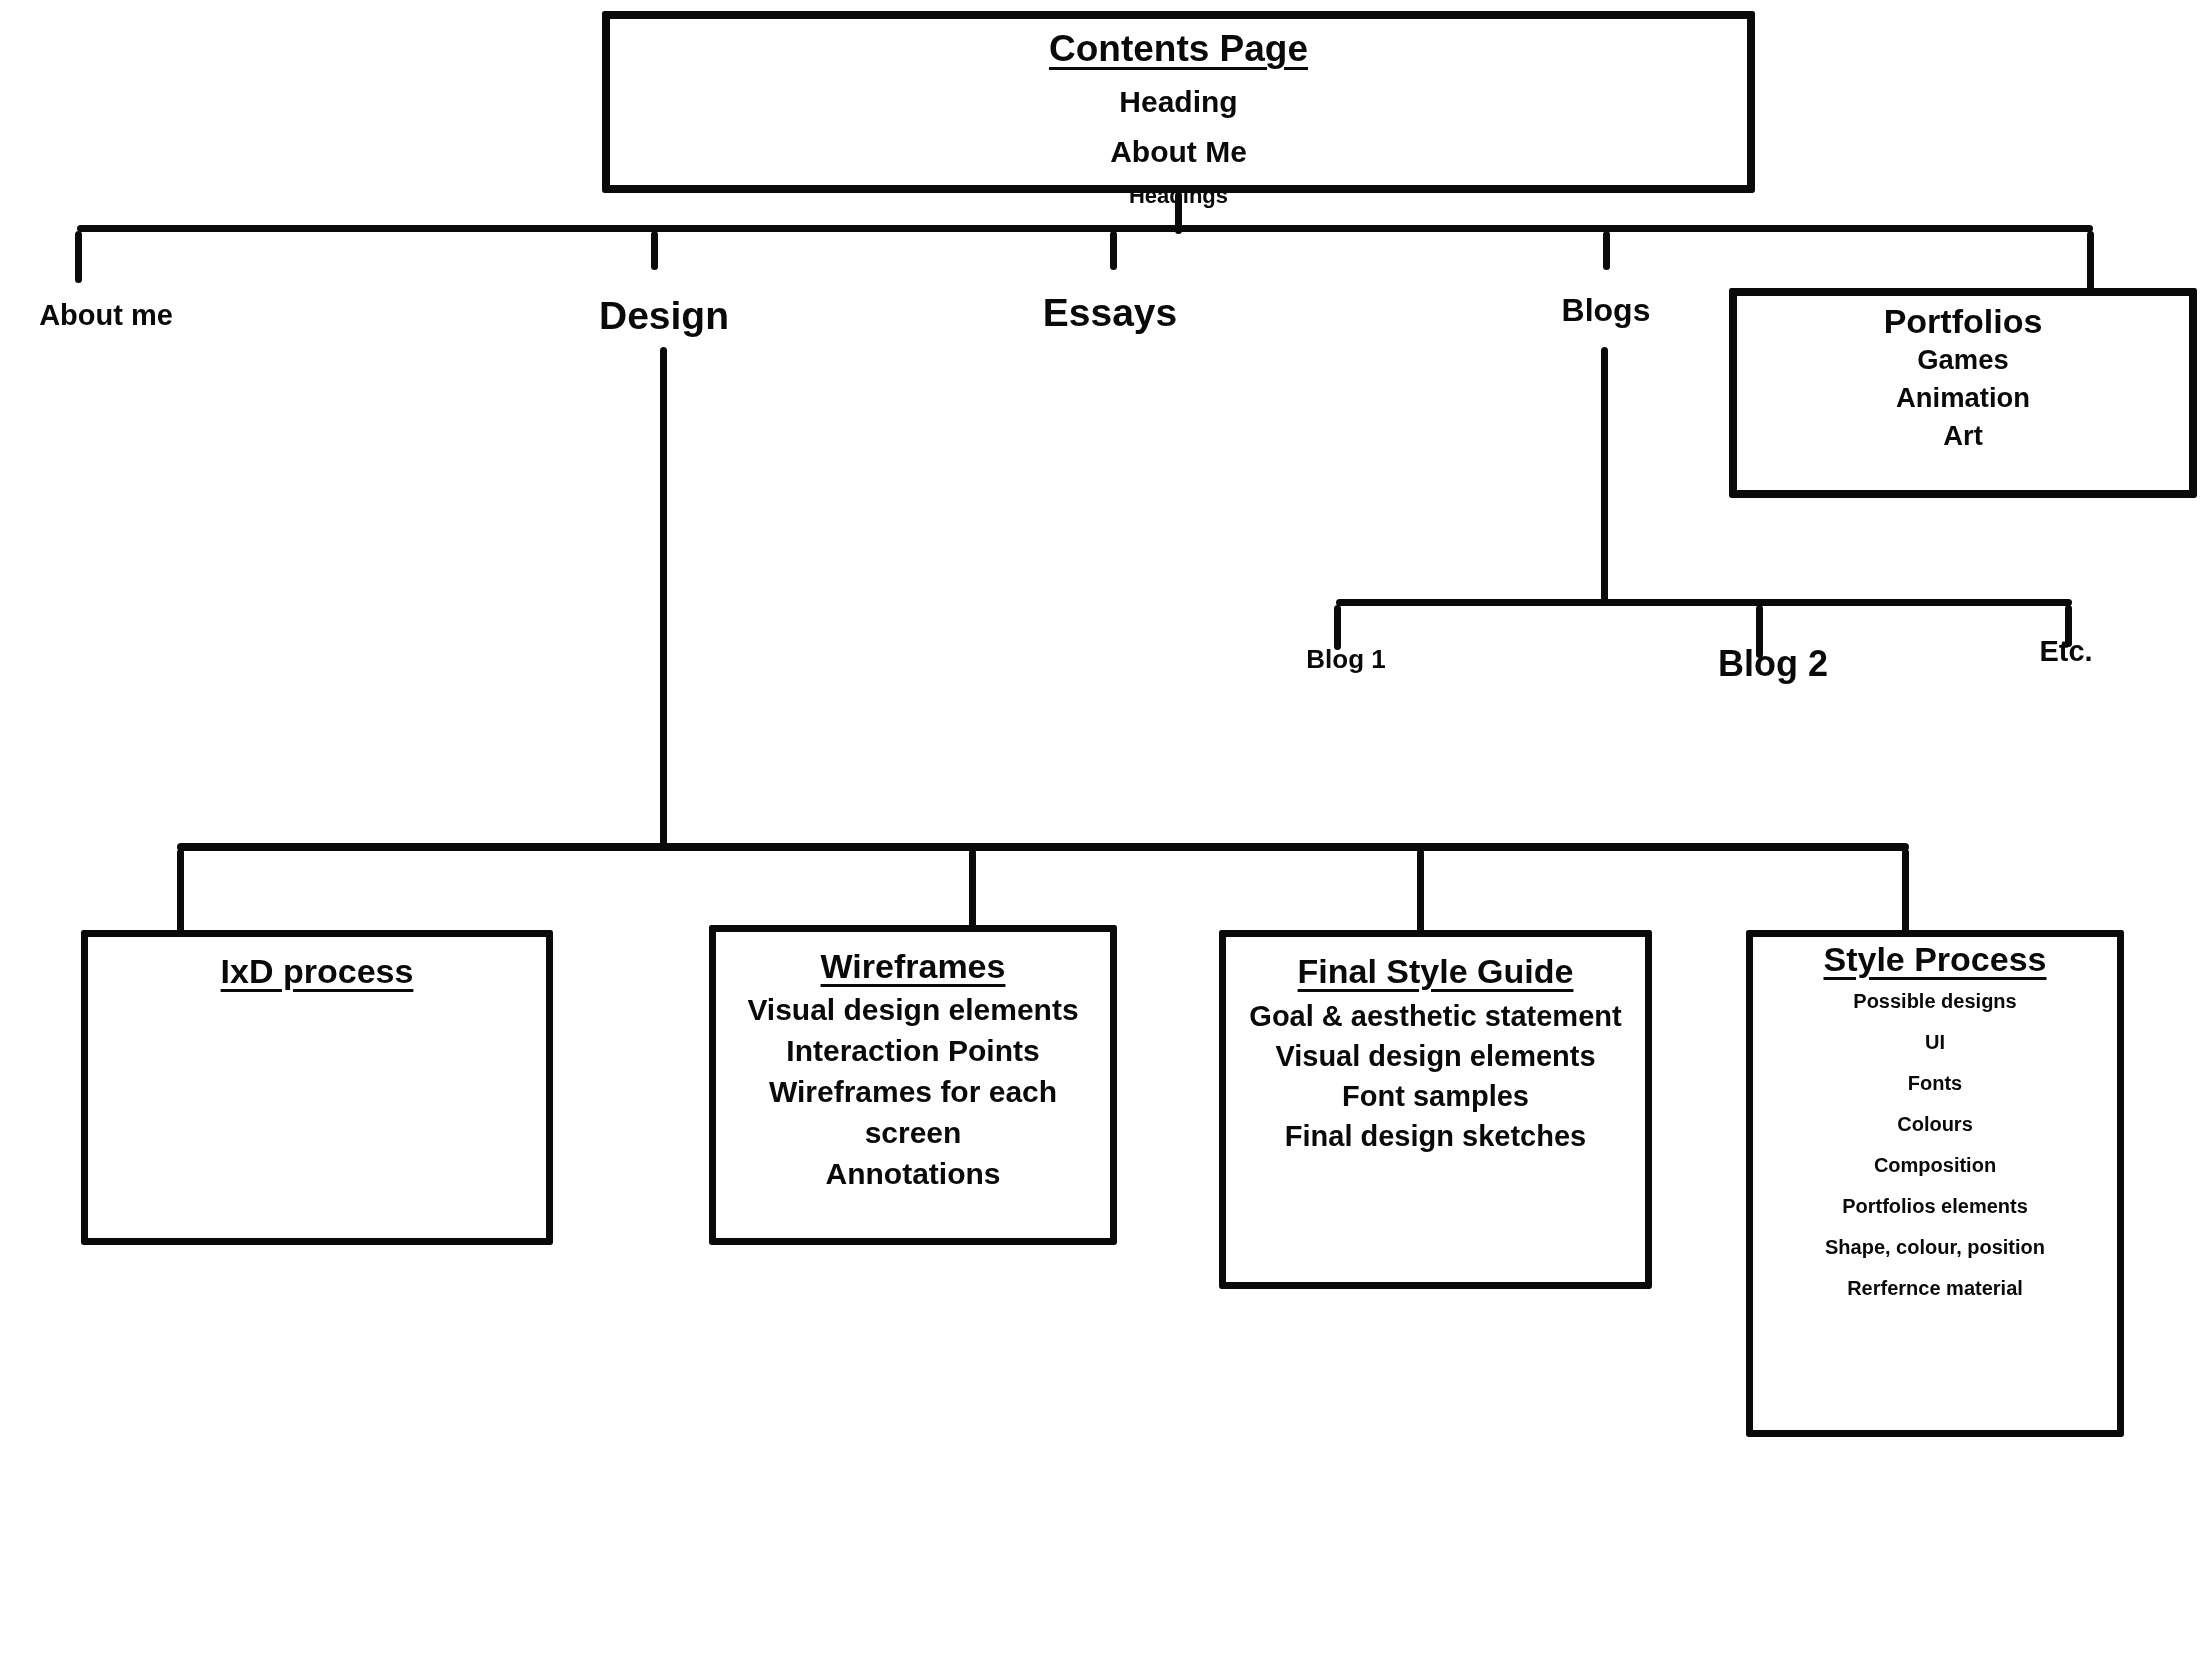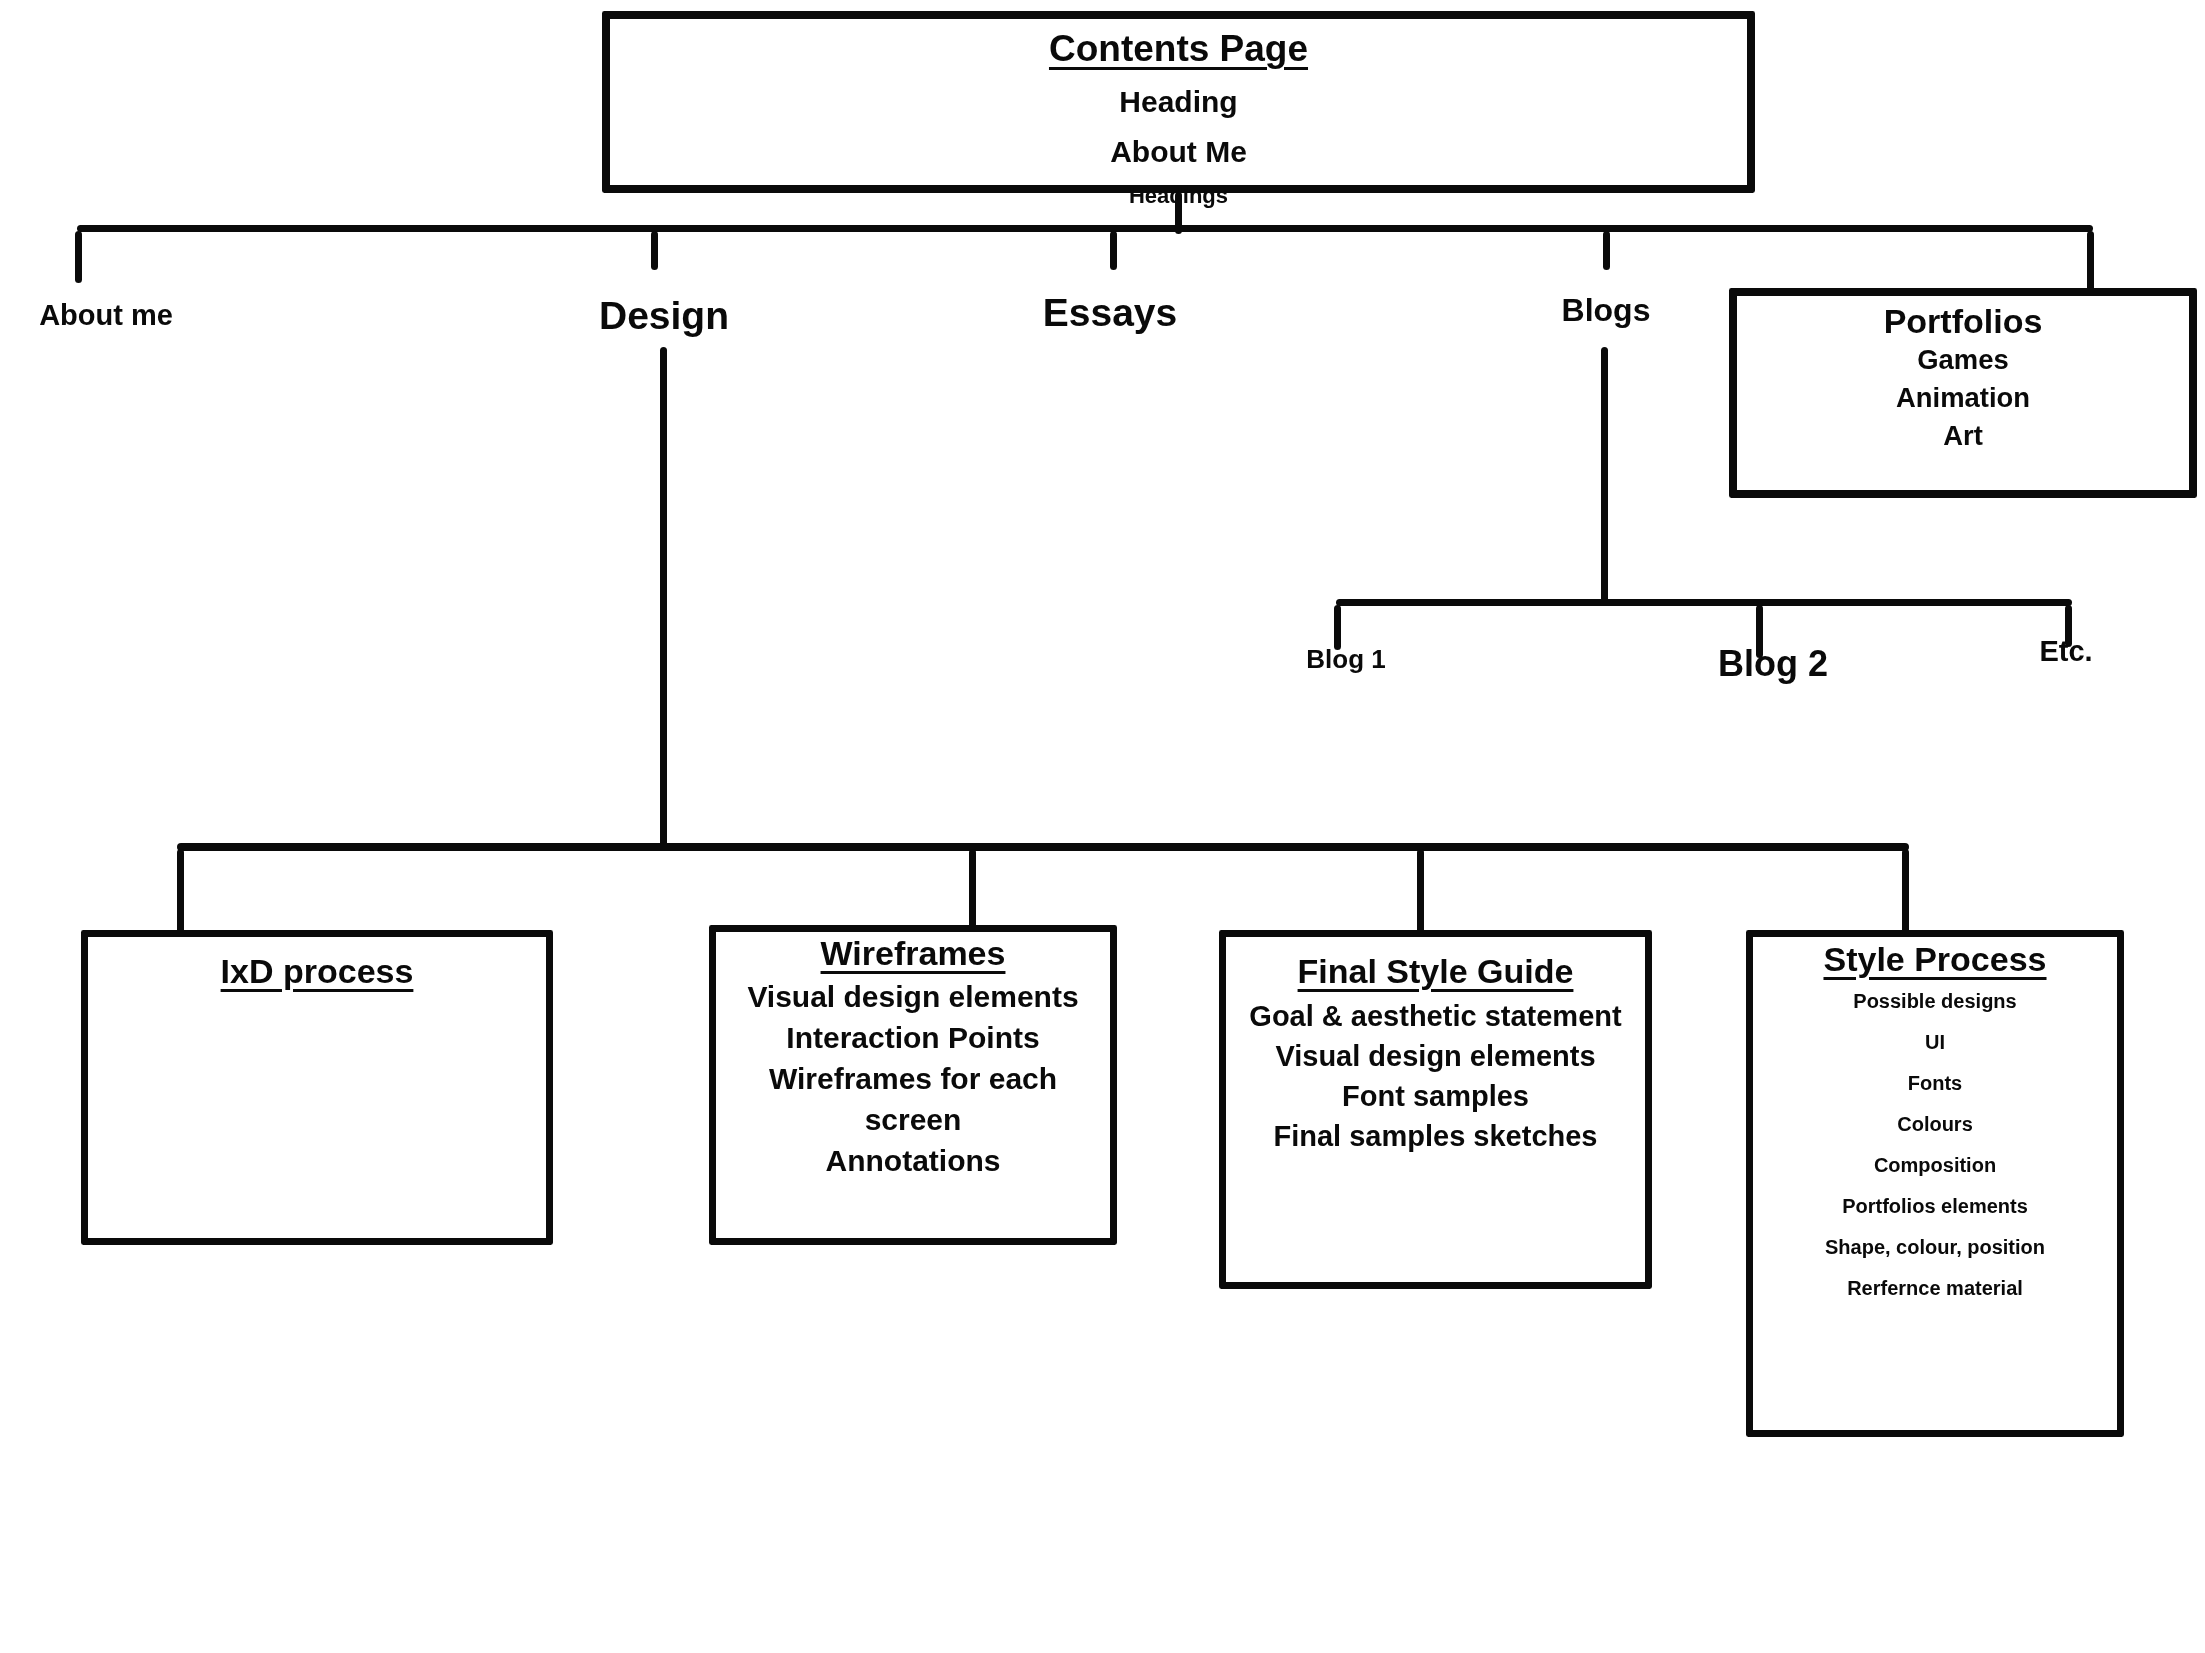--- a/index.html
+++ b/index.html
@@ -64,21 +64,21 @@
     font-weight: 700;
     line-height: 40px;
     text-decoration: underline;
     text-decoration-thickness: 3.2px;
     text-underline-offset: 5.7px;
   }
   .detail-item { font-weight: 700; }
   .ixd-box   .detail-title { margin-top: 13.7px; }
   .ixd-box   .detail-item  { font-size: 31px; line-height: 43px; }
   .ixd-box   .items        { margin-top: 13px; }
-  .wire-box  .detail-title { margin-top: 1px; }
+  .wire-box  .detail-title { margin-top: 14px; }
   .wire-box  .detail-item  { font-size: 30px; line-height: 41px; }
   .wire-box  .items        { margin-top: 3.2px; padding: 0 4.8px; }
   .fsg-box   .detail-title { margin-top: 13.7px; }
   .fsg-box   .detail-item  { font-size: 29px; line-height: 40px; }
   .fsg-box   .items        { margin-top: 5.7px; }
   .style-box .detail-title { margin-top: 1.6px; }
   .style-box .detail-item  { font-size: 20px; line-height: 41px; text-align: center; }
   .style-box .items        { margin-top: 2.4px; }
 </style>
 </head>
@@ -145,21 +145,21 @@
       <div class="detail-item">Annotations</div>
     </div>
   </div>
 
   <div class="box fsg-box" style="left:1219px; top:930px; width:433px; height:359px;">
     <div class="detail-title">Final Style Guide</div>
     <div class="items">
       <div class="detail-item">Goal &amp; aesthetic statement</div>
       <div class="detail-item">Visual design elements</div>
       <div class="detail-item">Font samples</div>
-      <div class="detail-item">Final samples sketches</div>
+      <div class="detail-item">Final design sketches</div>
     </div>
   </div>
 
   <div class="box style-box" style="left:1746px; top:930px; width:378px; height:507px;">
     <div class="detail-title">Style Process</div>
     <div class="items">
       <div class="detail-item">Possible designs</div>
       <div class="detail-item">UI</div>
       <div class="detail-item">Fonts</div>
       <div class="detail-item">Colours</div>

